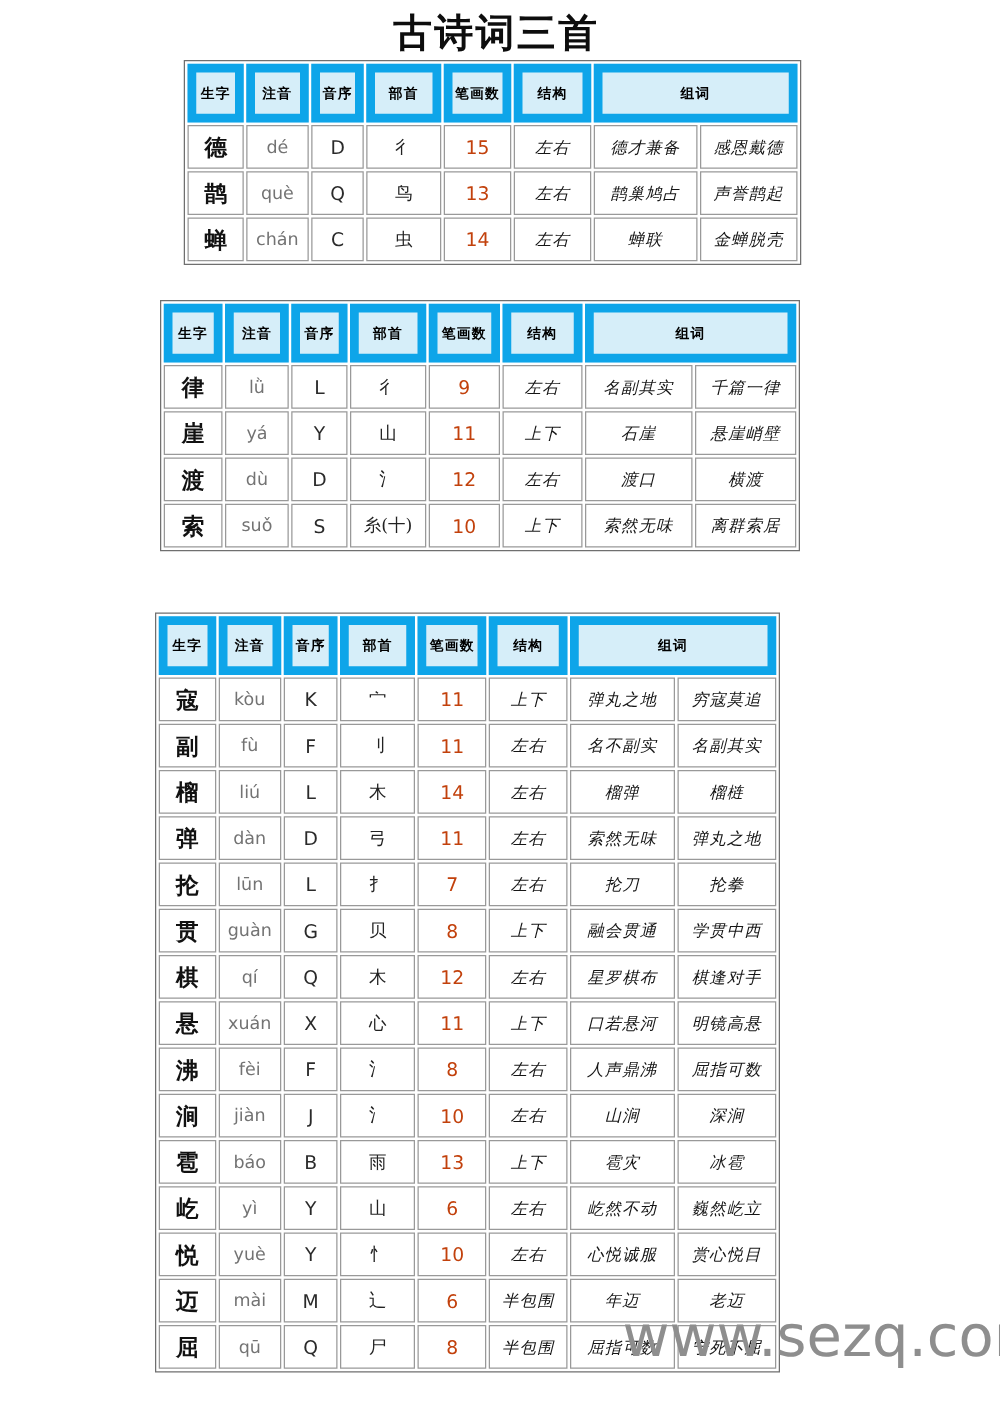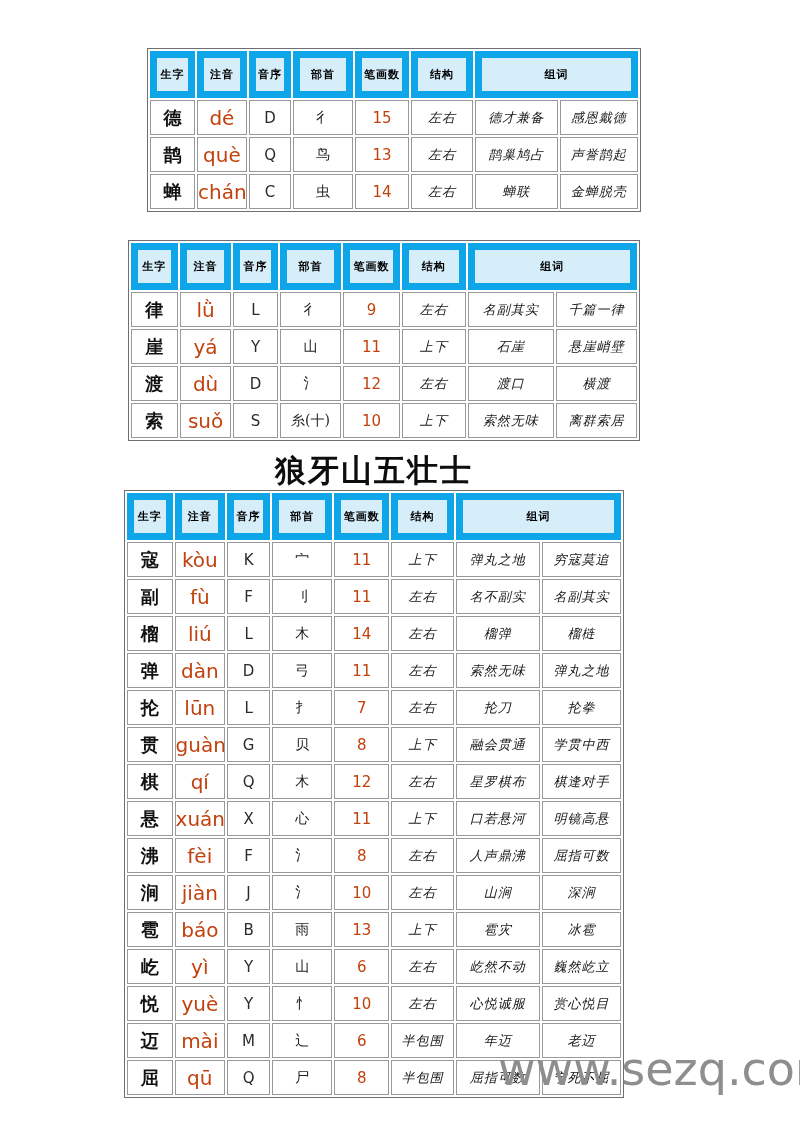--- a/index.html
+++ b/index.html
@@ -27,39 +27,40 @@
     background:#d6eef9;border:7px solid #0ea5e9;
     font-size:11px;font-weight:bold;color:#000;height:33px;
     padding:0;letter-spacing:1px;
   }
   table.vocab td{
     border:1px solid #999999;background:#ffffff;
     text-align:center;vertical-align:middle;height:33px;padding:0;
     overflow:hidden;white-space:nowrap;
   }
   td.char{font-size:18px;font-weight:bold;color:#111;}
-  td.pinyin{font-size:20px;color:#c2410c;margin-left:45px;}
+  td.pinyin{font-size:14px;color:#737373;margin-left:45px;}
   td.initial{font-size:15px;color:#2a2a2a;}
   td.radical{font-size:14px;font-family:"DejaVu Serif","Liberation Serif",serif;color:#222;}
   td.strokes{font-size:15px;color:#c2410c;}
   td.structure,td.word{
     font-family:"DejaVu Serif","Liberation Serif",serif;
     font-style:italic;font-size:13px;color:#151515;letter-spacing:1px;
   }
   .watermark{
     position:absolute;left:498px;top:1046px;z-index:6;
     font-size:46px;line-height:1;color:rgba(142,142,142,0.85);
     font-family:"DejaVu Sans","Liberation Sans",sans-serif;white-space:nowrap;
   }
 </style>
 </head>
 <body>
 
 <div class="page">
 
+  <div class="title" style="left:150px;top:6px;width:494px;">古诗词三首</div>
 
   <table class="vocab" style="left:147px;top:48px;width:494px;">
     <colgroup>
       <col style="width:9.5%">
         <col style="width:10.5%">
         <col style="width:9%">
         <col style="width:12.5%">
       <col style="width:11.5%">
         <col style="width:13%">
         <col style="width:17.5%">
@@ -170,21 +171,20 @@
           <td class="initial">S</td>
           <td class="radical">糸(十)</td>
           <td class="strokes">10</td>
           <td class="structure">上下</td>
           <td class="word">索然无味</td>
           <td class="word">离群索居</td>
         </tr>
       </tbody>
   </table>
 
-  <div class="title" style="left:124px;top:450px;width:500px;">狼牙山五壮士</div>
 
   <table class="vocab" style="left:124px;top:490px;width:500px;">
     <colgroup>
       <col style="width:9.5%">
         <col style="width:10.5%">
         <col style="width:9%">
         <col style="width:12.5%">
       <col style="width:11.5%">
         <col style="width:13%">
         <col style="width:17.5%">

